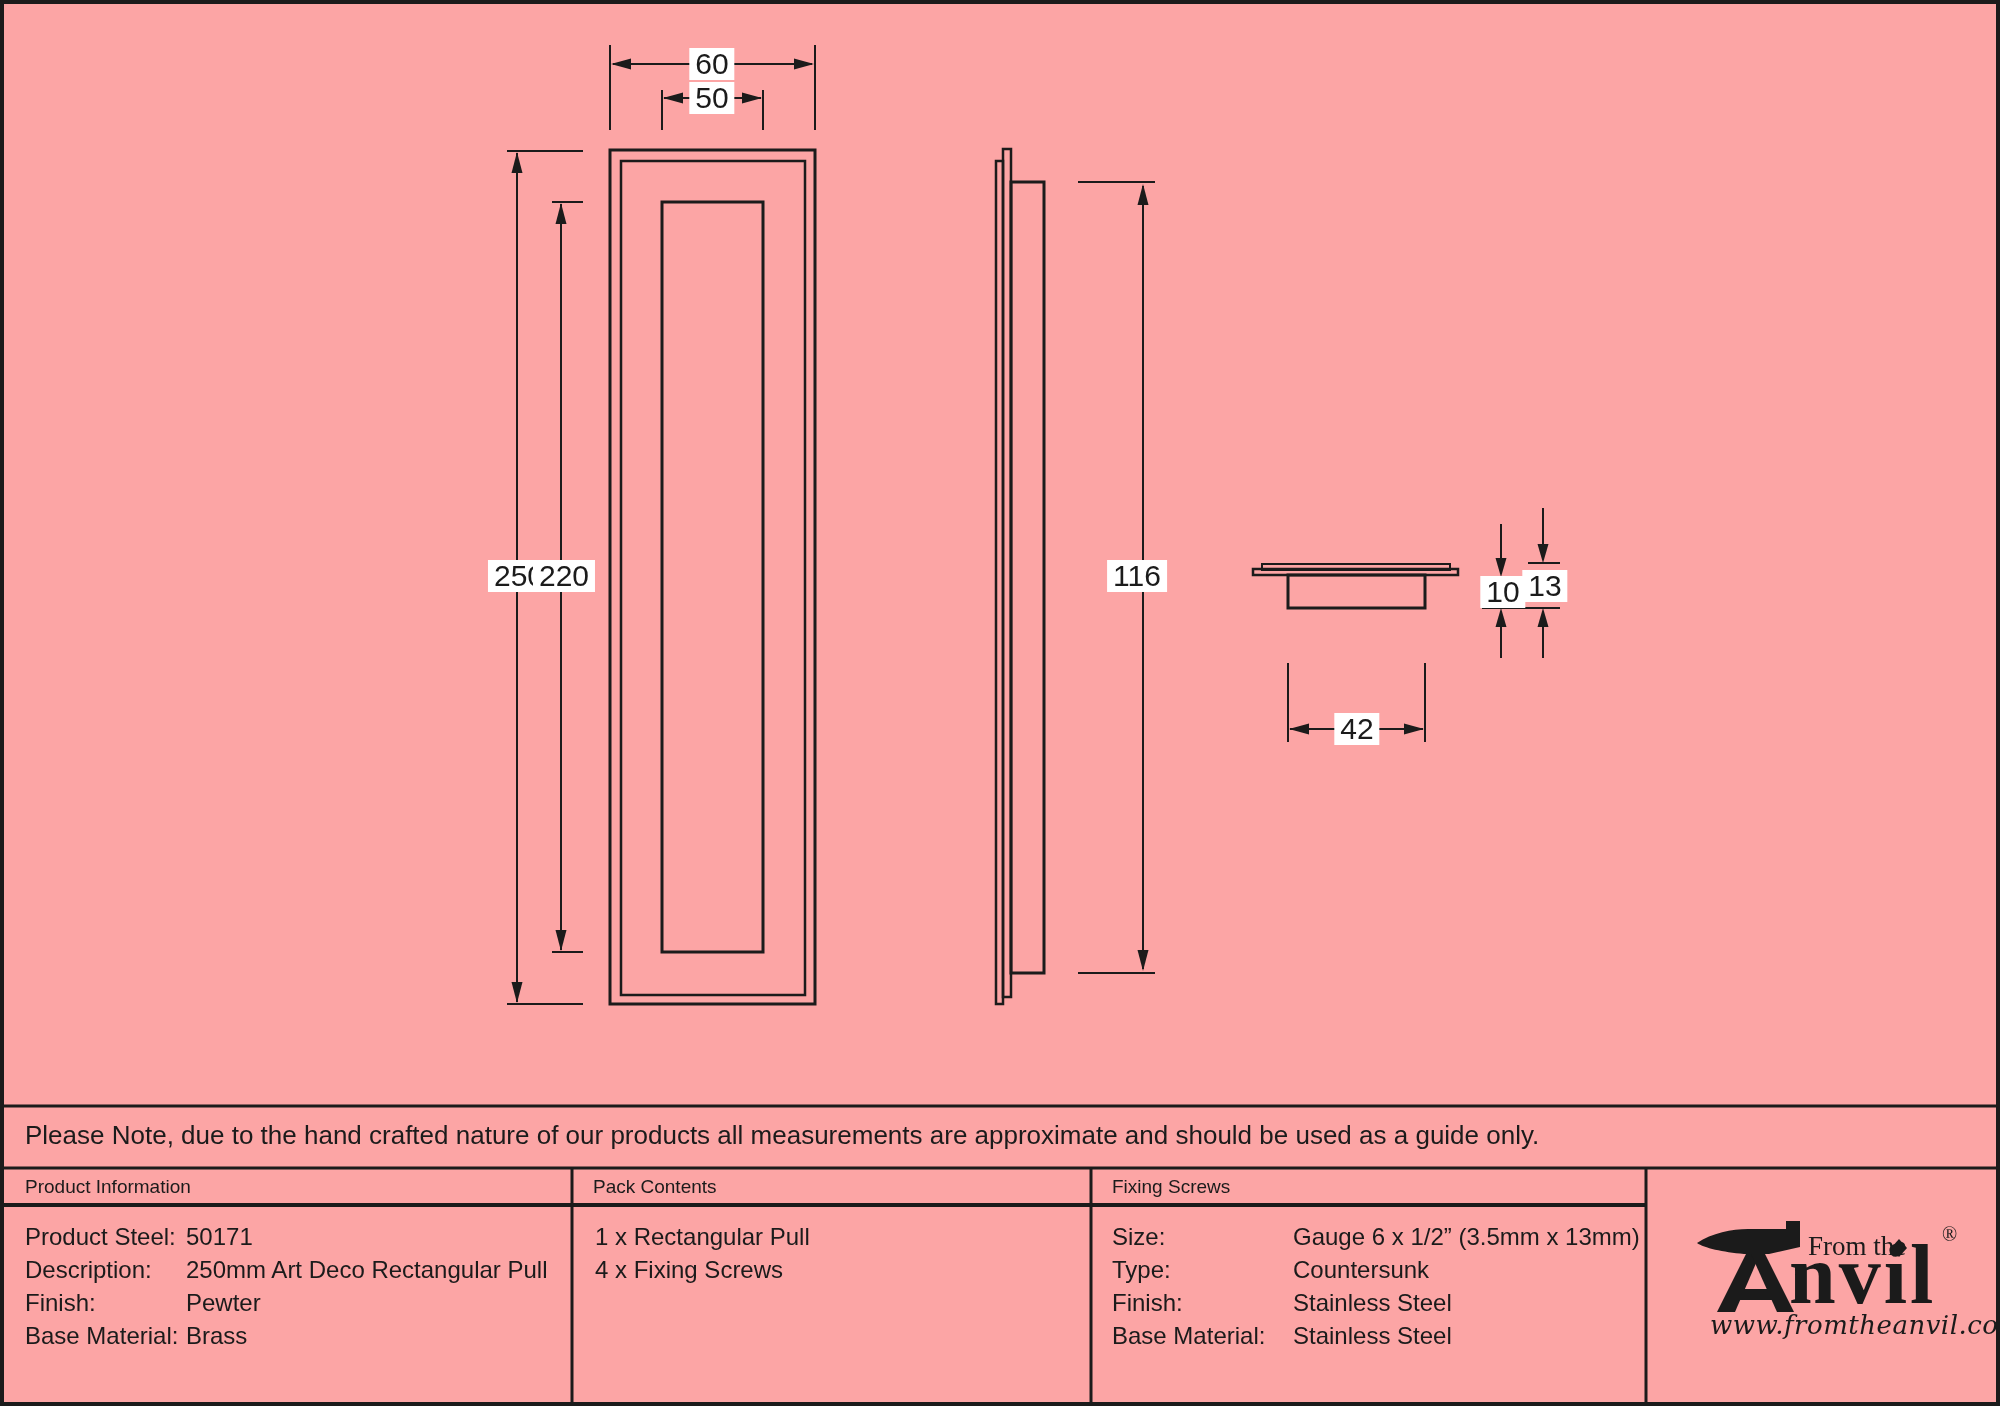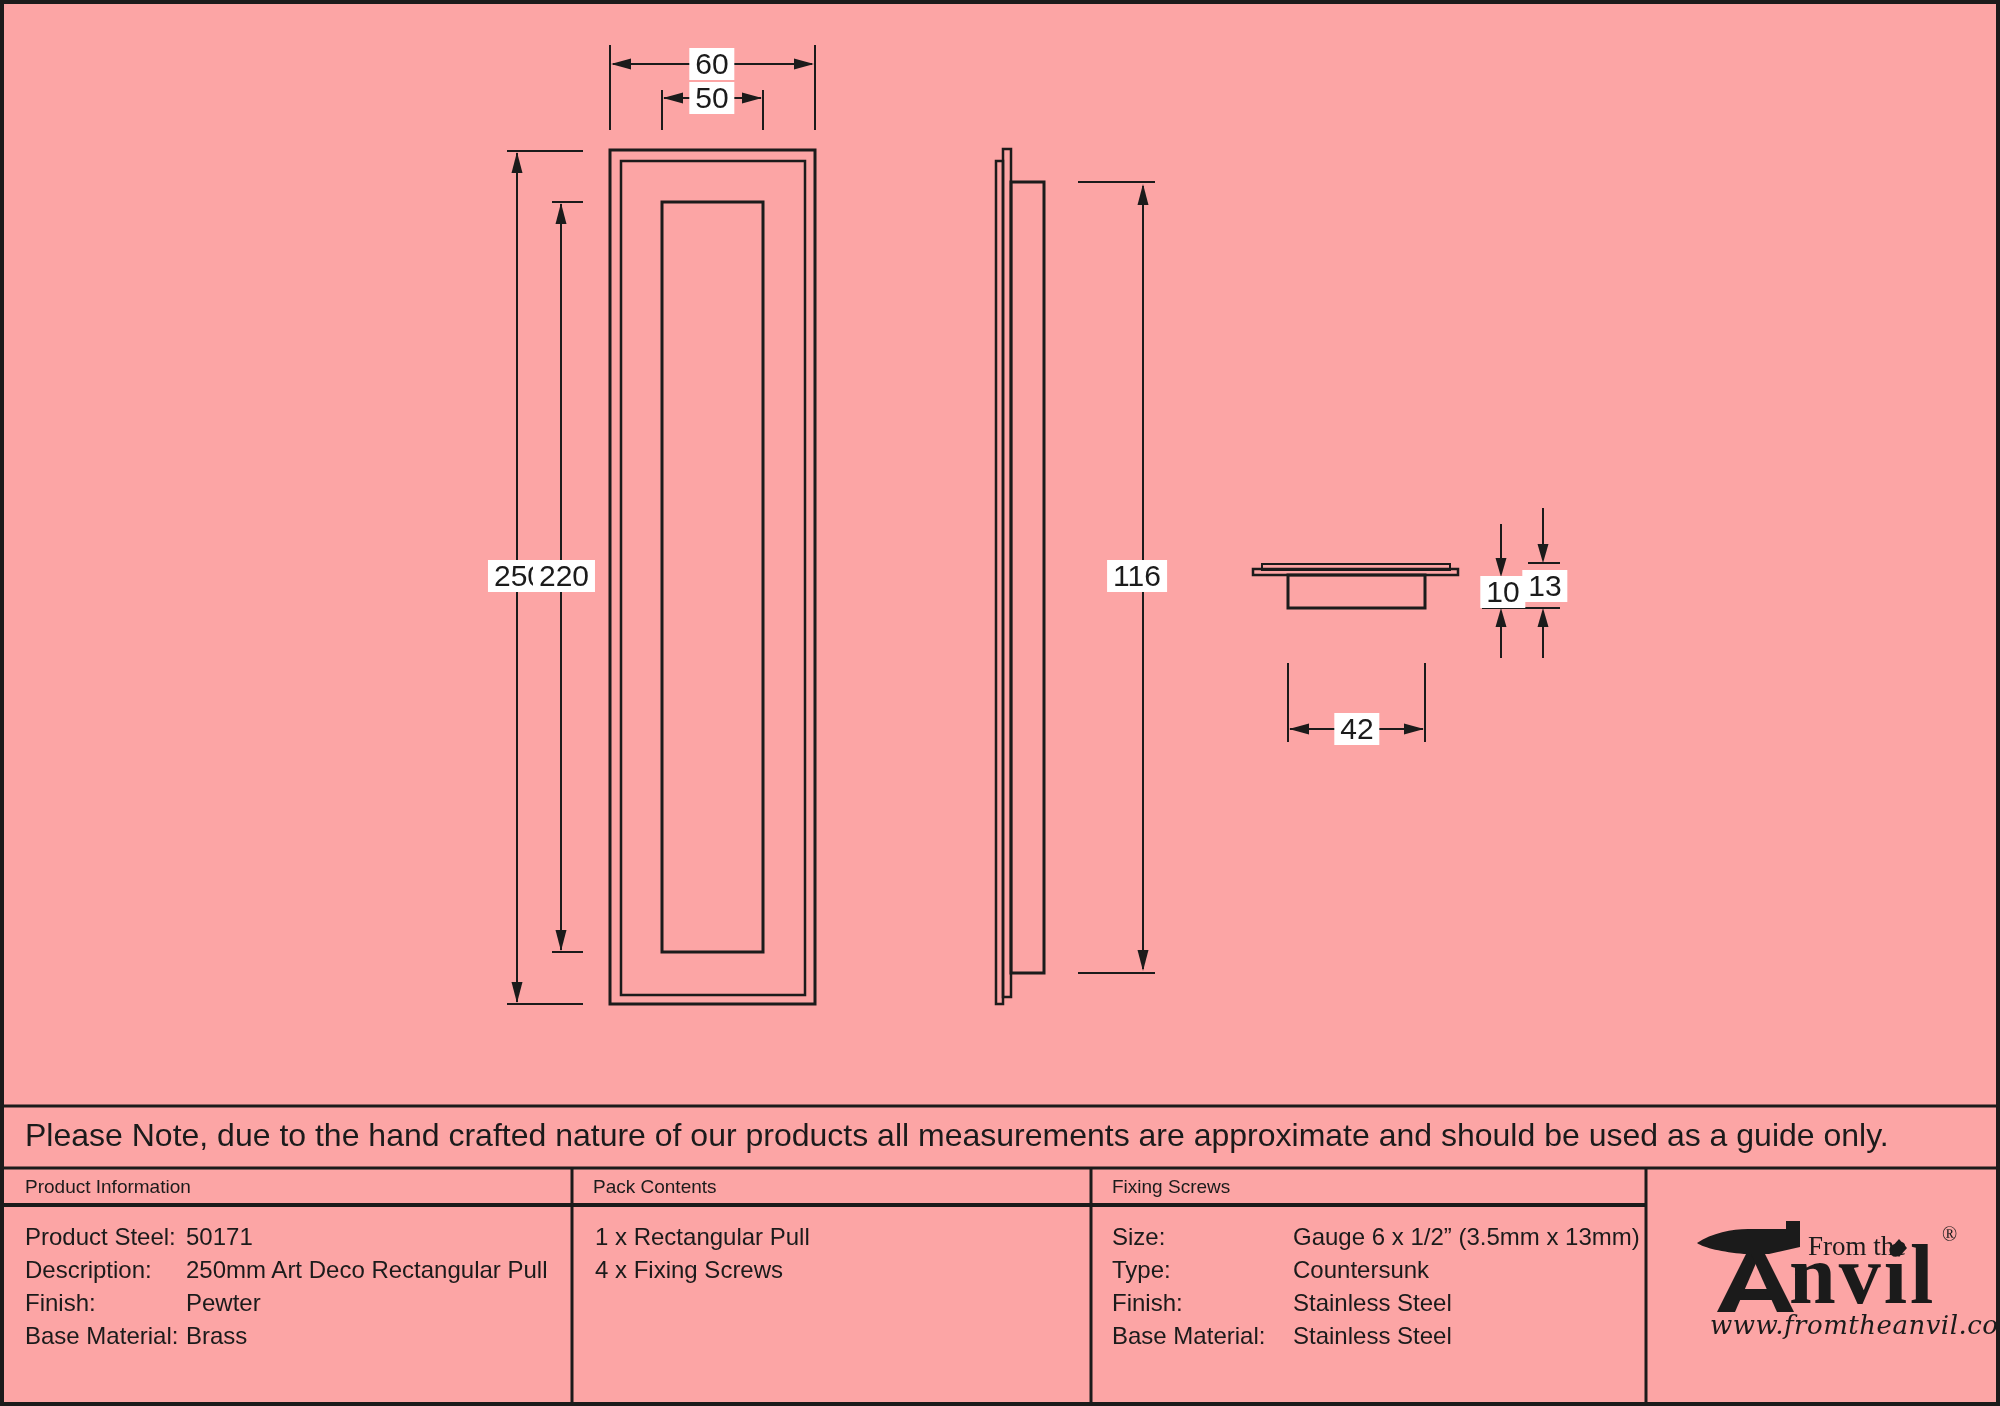--- a/index.html
+++ b/index.html
@@ -16,21 +16,21 @@
   .dim-label{
     position:absolute;
     transform:translate(-50%,-50%);
     background:#ffffff;
     padding:0 6px;
     font-size:30px;
     line-height:32px;
     color:#1b1b1b;
     white-space:nowrap;
   }
-  .note-text{font-size:32px;line-height:30px;}
+  .note-text{font-size:26px;line-height:30px;}
   .section-title{font-size:19px;line-height:28px;}
   .cell-text{font-size:24px;line-height:30px;}
   .logo-prefix{font-family:"Liberation Serif", serif;font-size:27px;line-height:27px;}
   .logo-brand{font-family:"Liberation Serif", serif;font-weight:bold;font-size:84px;line-height:1;letter-spacing:3px;}
   .logo-reg{font-family:"Liberation Serif", serif;font-size:20px;line-height:20px;}
   .logo-site{font-family:"DejaVu Serif", serif;font-style:italic;font-size:26px;line-height:30px;letter-spacing:0.5px;}
 </style>
 </head>
 <body>
 

